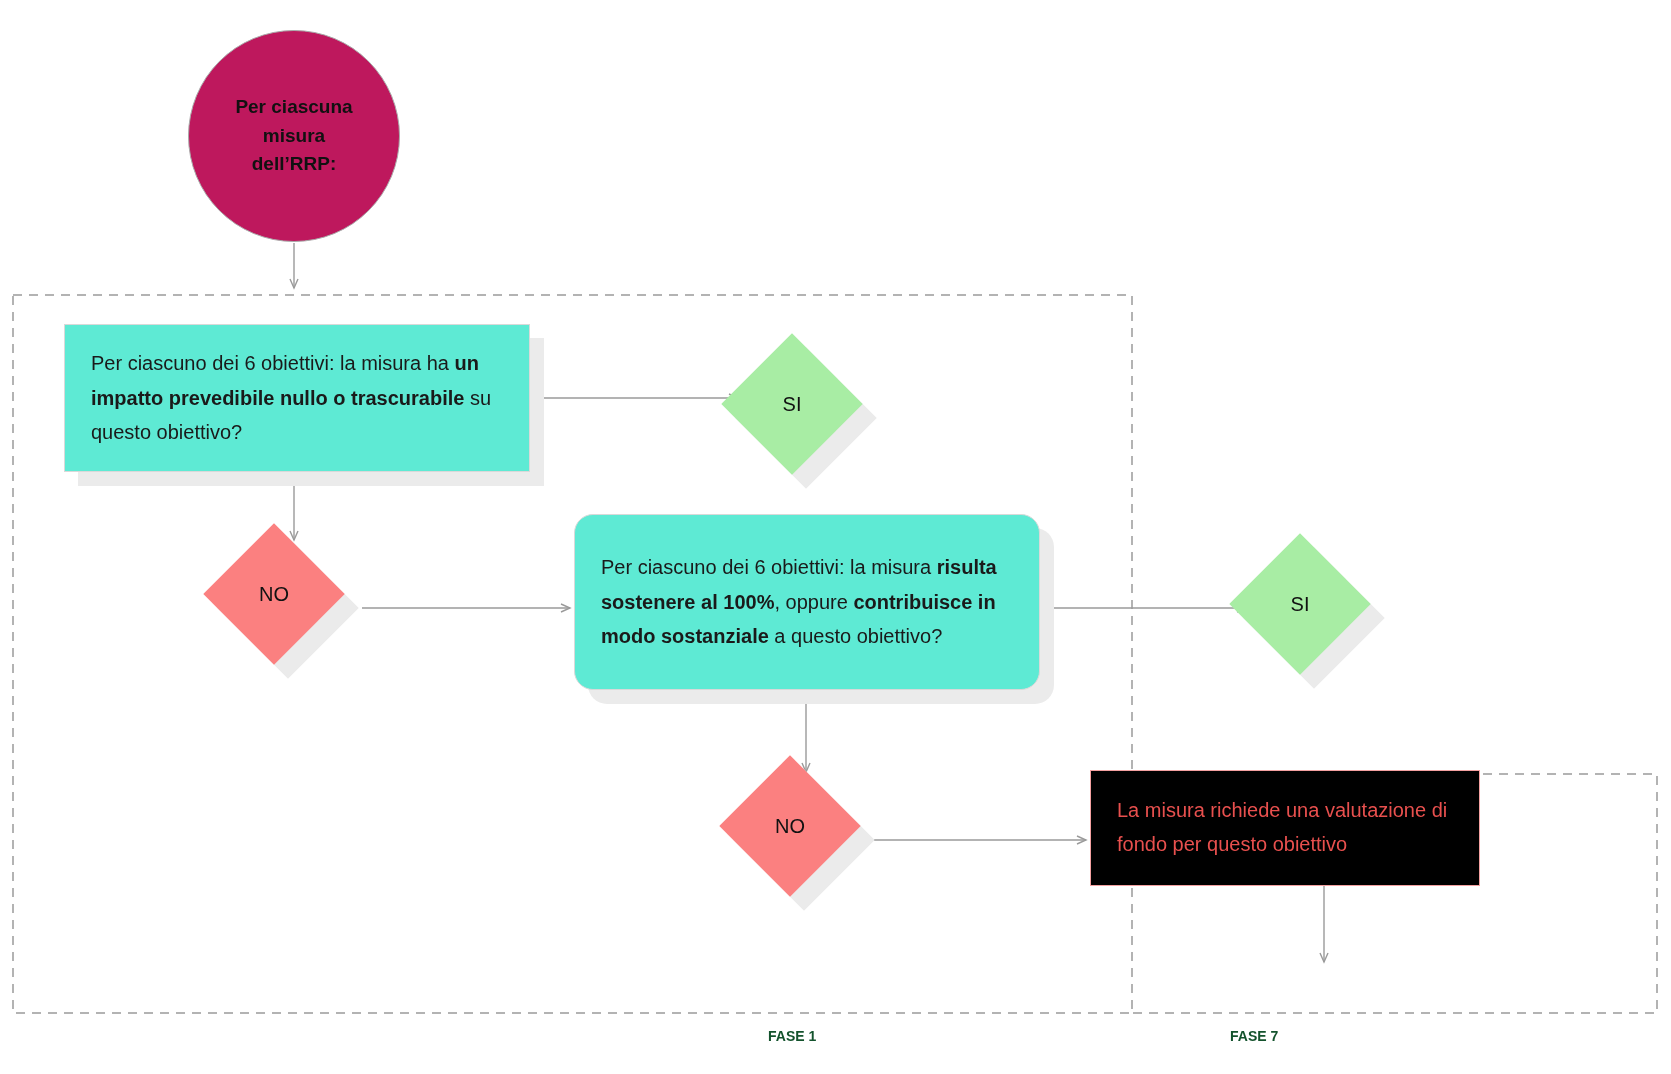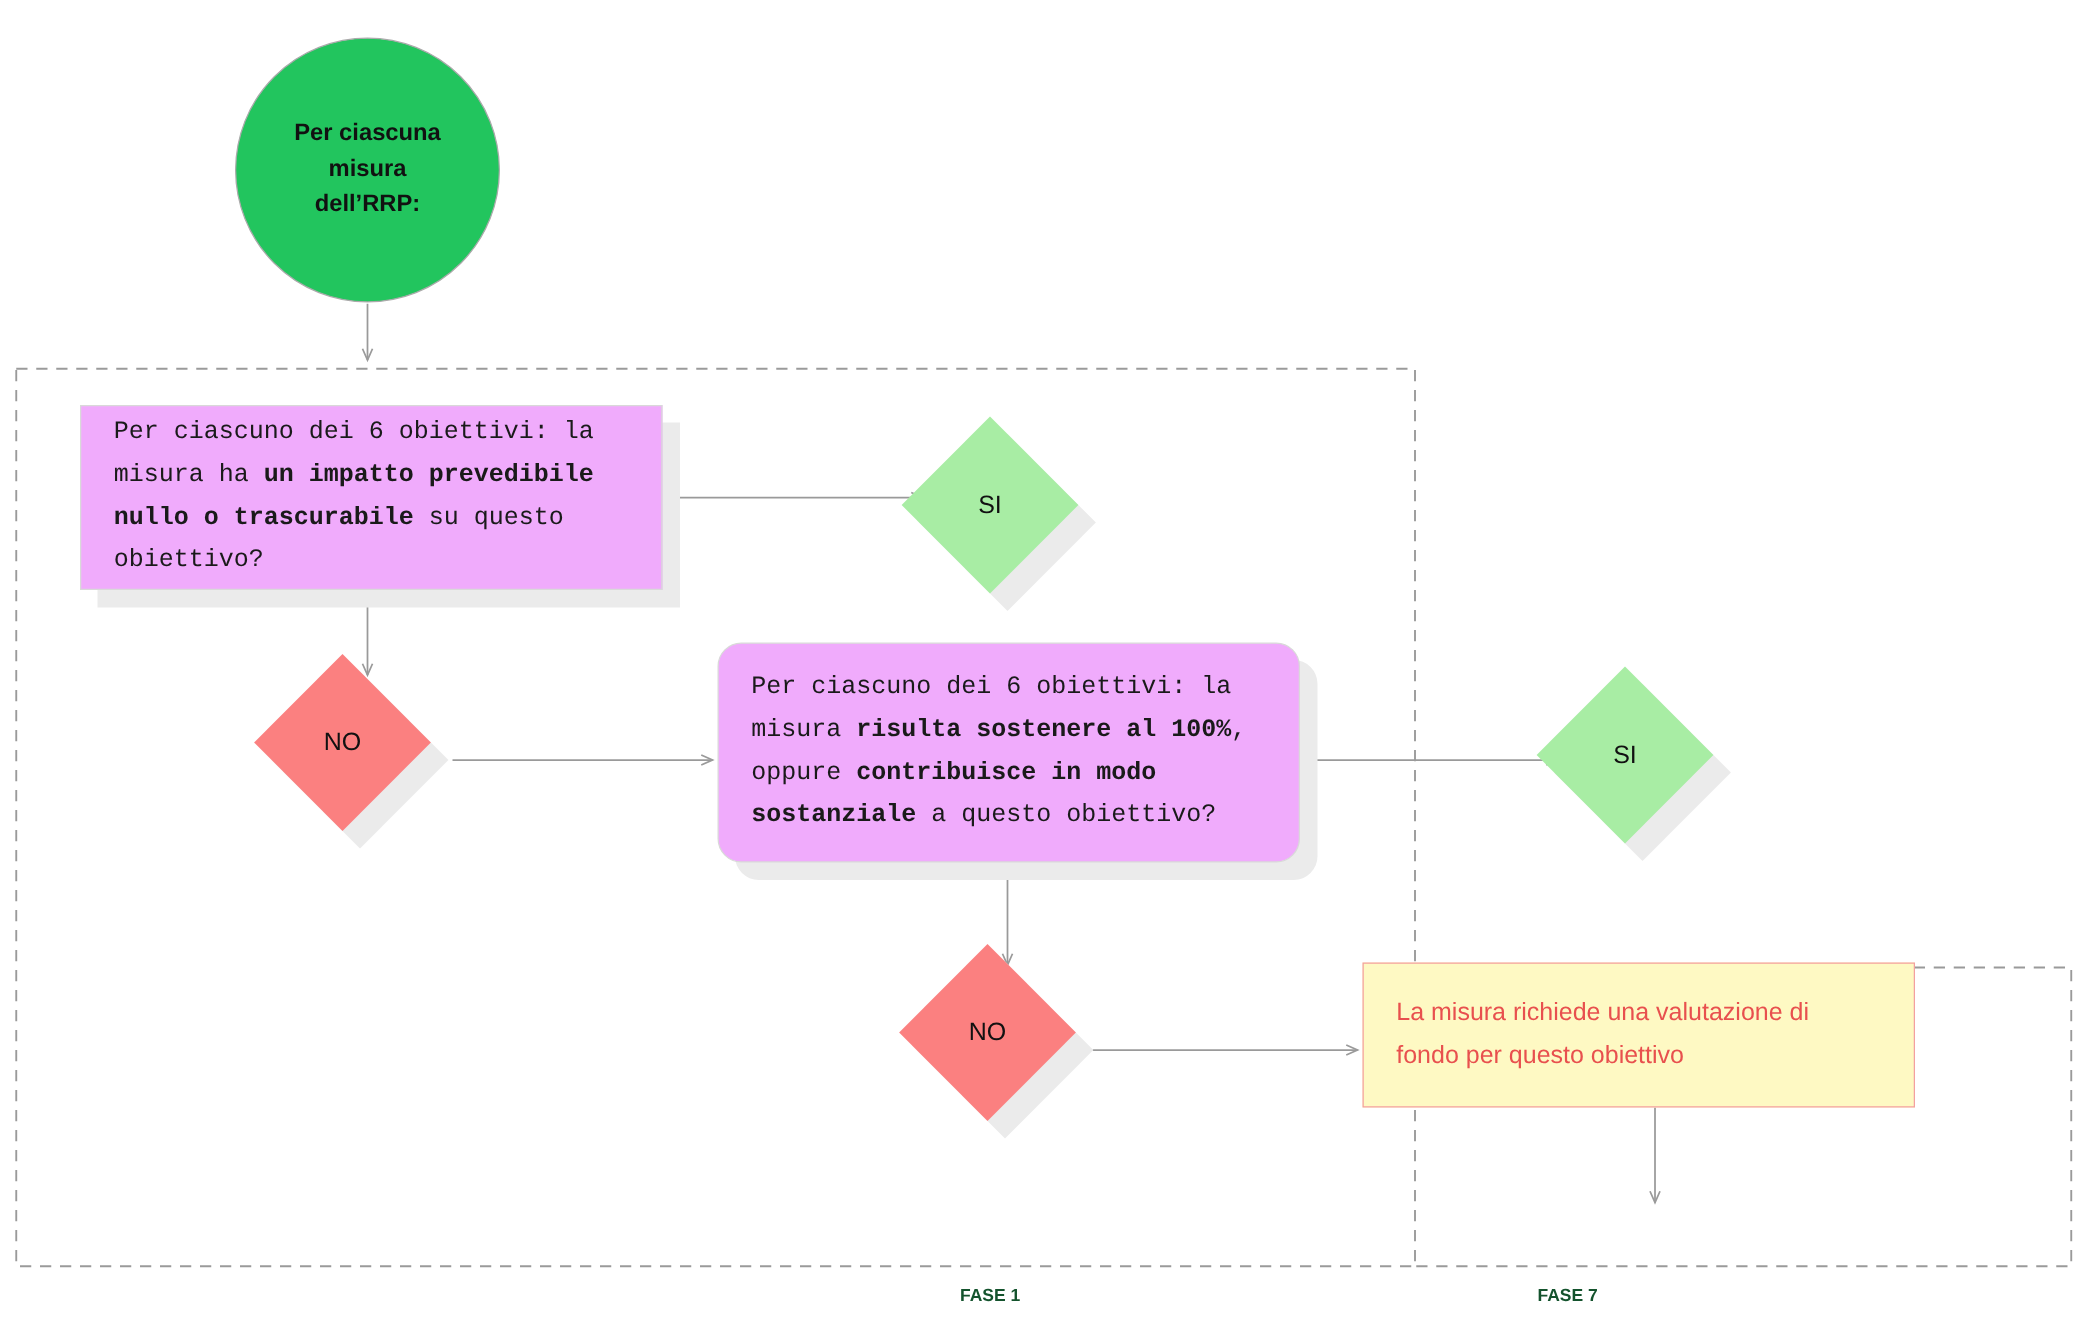--- a/index.html
+++ b/index.html
@@ -30,61 +30,60 @@
   }
 
   
   .start-circle {
     left: 188px;
     top: 30px;
     width: 212px;
     height: 212px;
     border: 1.5px solid #aaaaaa;
     border-radius: 50%;
-    background: #22c55e;
+    background: #be185d;
     display: flex;
     align-items: center;
     justify-content: center;
   }
   .start-circle .txt {
     font-size: 19px;
     font-weight: bold;
     color: #111111;
     text-align: center;
     line-height: 1.5;
     width: 180px;
   }
 
   
   .proc {
-    background: #f0abfc;
+    background: #5eead4;
     border: 1px solid #d9d9d9;
     box-shadow: 14px 14px 0 0 #ebebeb;
     display: flex;
     align-items: center;
-    font-family: Liberation Mono, monospace;
   }
   .proc .txt {
     font-size: 20px;
     color: #1a1a1a;
     line-height: 1.72;
     padding: 0 26px;
   }
   .proc .txt b { font-weight: bold; }
 
   #proc-1 { left: 64px;  top: 324px; width: 466px; height: 148px; }
   #proc-2 { left: 574px; top: 514px; width: 466px; height: 176px; border-radius: 19px; }
 
   
   .warn {
     left: 1090px;
     top: 770px;
-    width: 442px;
+    width: 390px;
     height: 116px;
-    background: #fef9c3;
+    background: #000000;
     border: 1.5px solid #f3a0a0;
     display: flex;
     align-items: center;
   }
   .warn .txt {
     font-size: 20px;
     color: #e8504e;
     line-height: 1.68;
     padding: 0 26px;
   }

